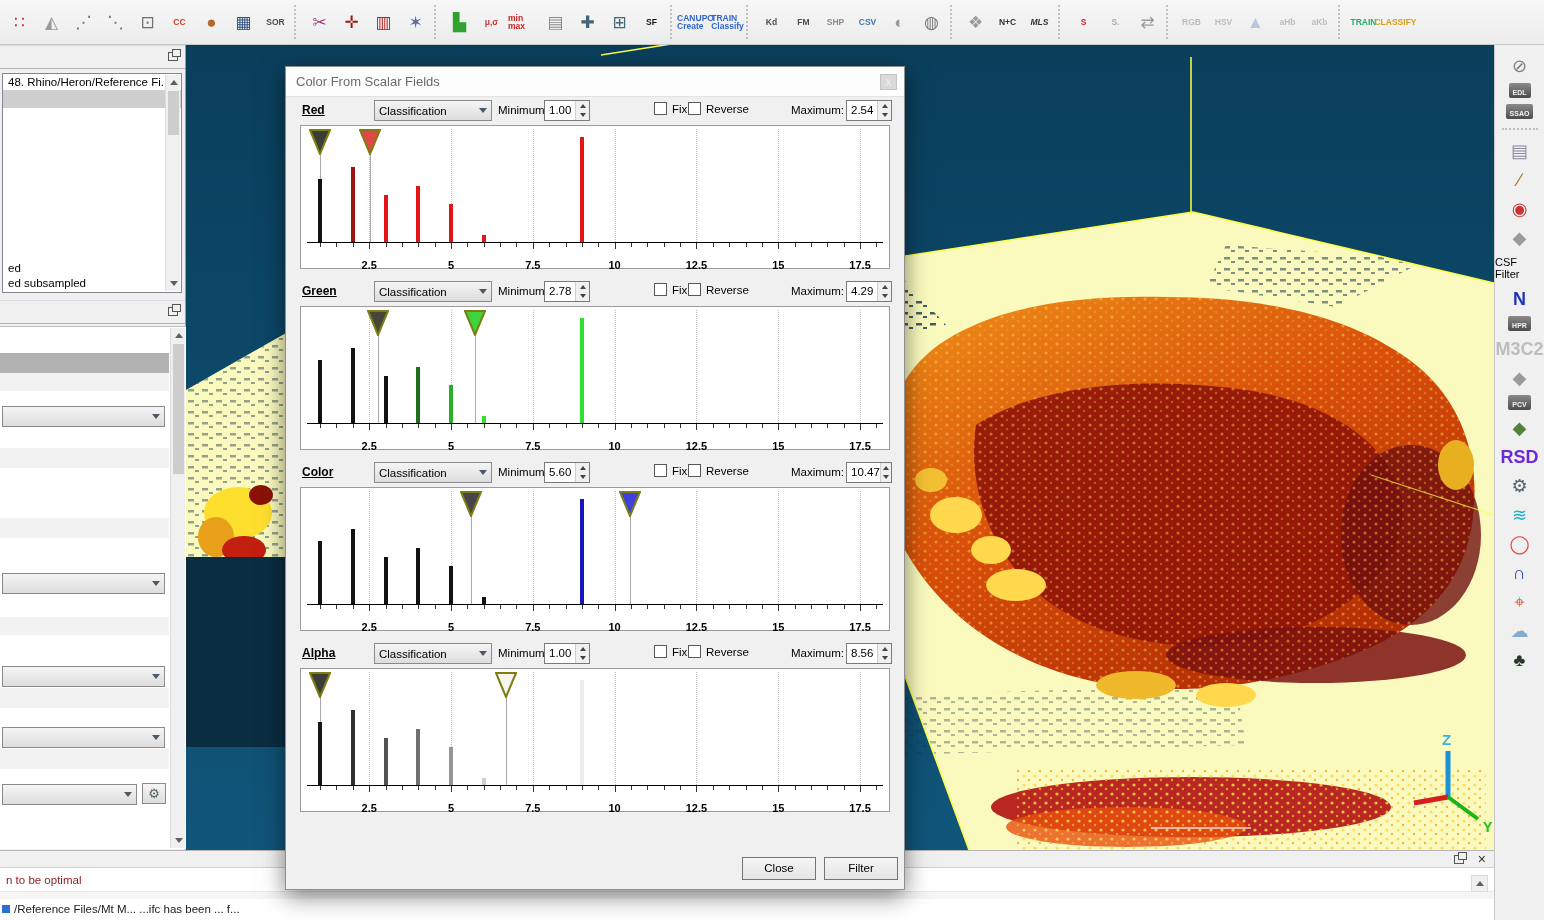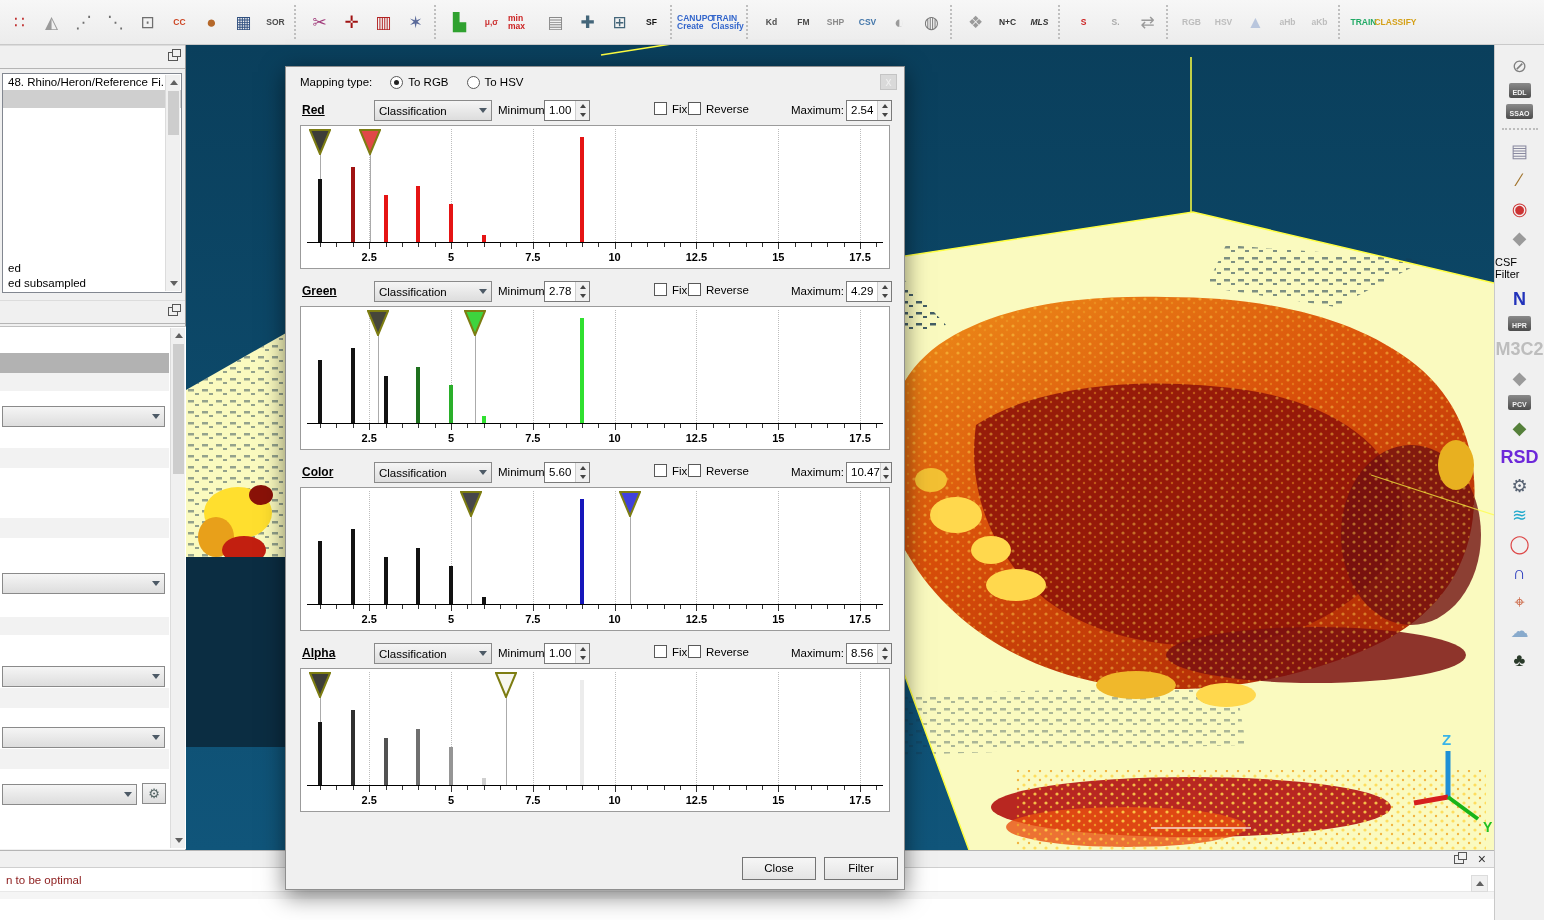--- a/index.html
+++ b/index.html
@@ -123,21 +123,21 @@
   .plot { position:absolute; left:6px; right:6px; top:3px; bottom:26px; overflow:hidden; }
   .grid { position:absolute; top:0; bottom:0; width:0; border-left:1px dotted #bdbdbd; }
   .bar { position:absolute; bottom:0; width:4px; transform:translateX(-2px); }
   .mline { position:absolute; top:2px; bottom:0; width:1px; background:#ababab; }
   .marker { position:absolute; top:0; transform:translateX(-11px); }
   .axis { position:absolute; left:6px; right:6px; bottom:25px; height:1px; background:#000; }
   .ticks { position:absolute; left:6px; right:6px; bottom:0; height:25px; }
   .tk { position:absolute; top:0; width:1px; background:#333; }
   .tk.minor { height:4px; }
   .tk.major { height:6px; }
-  .tlab { position:absolute; top:8px; transform:translateX(-50%); font-weight:bold; font-size:11px; }
+  .tlab { position:absolute; top:16px; transform:translateX(-50%); font-weight:bold; font-size:11px; }
   #dlg-buttons { position:absolute; right:6px; bottom:9px; display:flex; gap:8px; }
   .btn { width:74px; height:23px; background:linear-gradient(#f6f6f6,#e4e4e4);
     border:1px solid #747474; font-size:11.5px; text-align:center; line-height:21px; }
 </style>
 </head>
 <body>
 
 <div id="toolbar">
     <div class="ticon">
       <span style="color: rgb(192, 48, 48);">∷</span>
@@ -487,35 +487,29 @@
 <div id="console">
   <div id="console-head">
     <span class="dockbtn"></span>
     <span id="console-close">×</span>
   </div>
   <div id="console-line1">n to be optimal</div>
   <div id="console-scroll">
       <span class="tri-up"></span>
     </div>
   <div id="console-stripe"></div>
+  <div id="console-line2">
+    <span class="info"></span>
+    <span>/Reference Files/Mt M...      ...ifc has been ... f...</span>
+  </div>
 </div>
 
 <div id="dialog">
+  <div id="dlg-title">Color From Scalar Fields</div>
   <div id="dlg-close">x</div>
-  <div id="dlg-map">
-    <span>Mapping type:</span>
-    <span class="radio on">
-      <span class="rdot"></span>
-        <span>To RGB</span>
-      </span>
-    <span class="radio">
-      <span class="rdot"></span>
-        <span>To HSV</span>
-      </span>
-  </div>
   <div id="channels">
   <section class="channel">
     <div class="ch-head">
       <span class="ch-label">Red</span>
       <span class="combo ch-combo">
         <span class="combo-text">Classification</span>
             <span class="combo-arrow"></span>
           </span>
       <span class="lbl min-lbl">Minimum:</span>
       <span class="spin min-spin">

